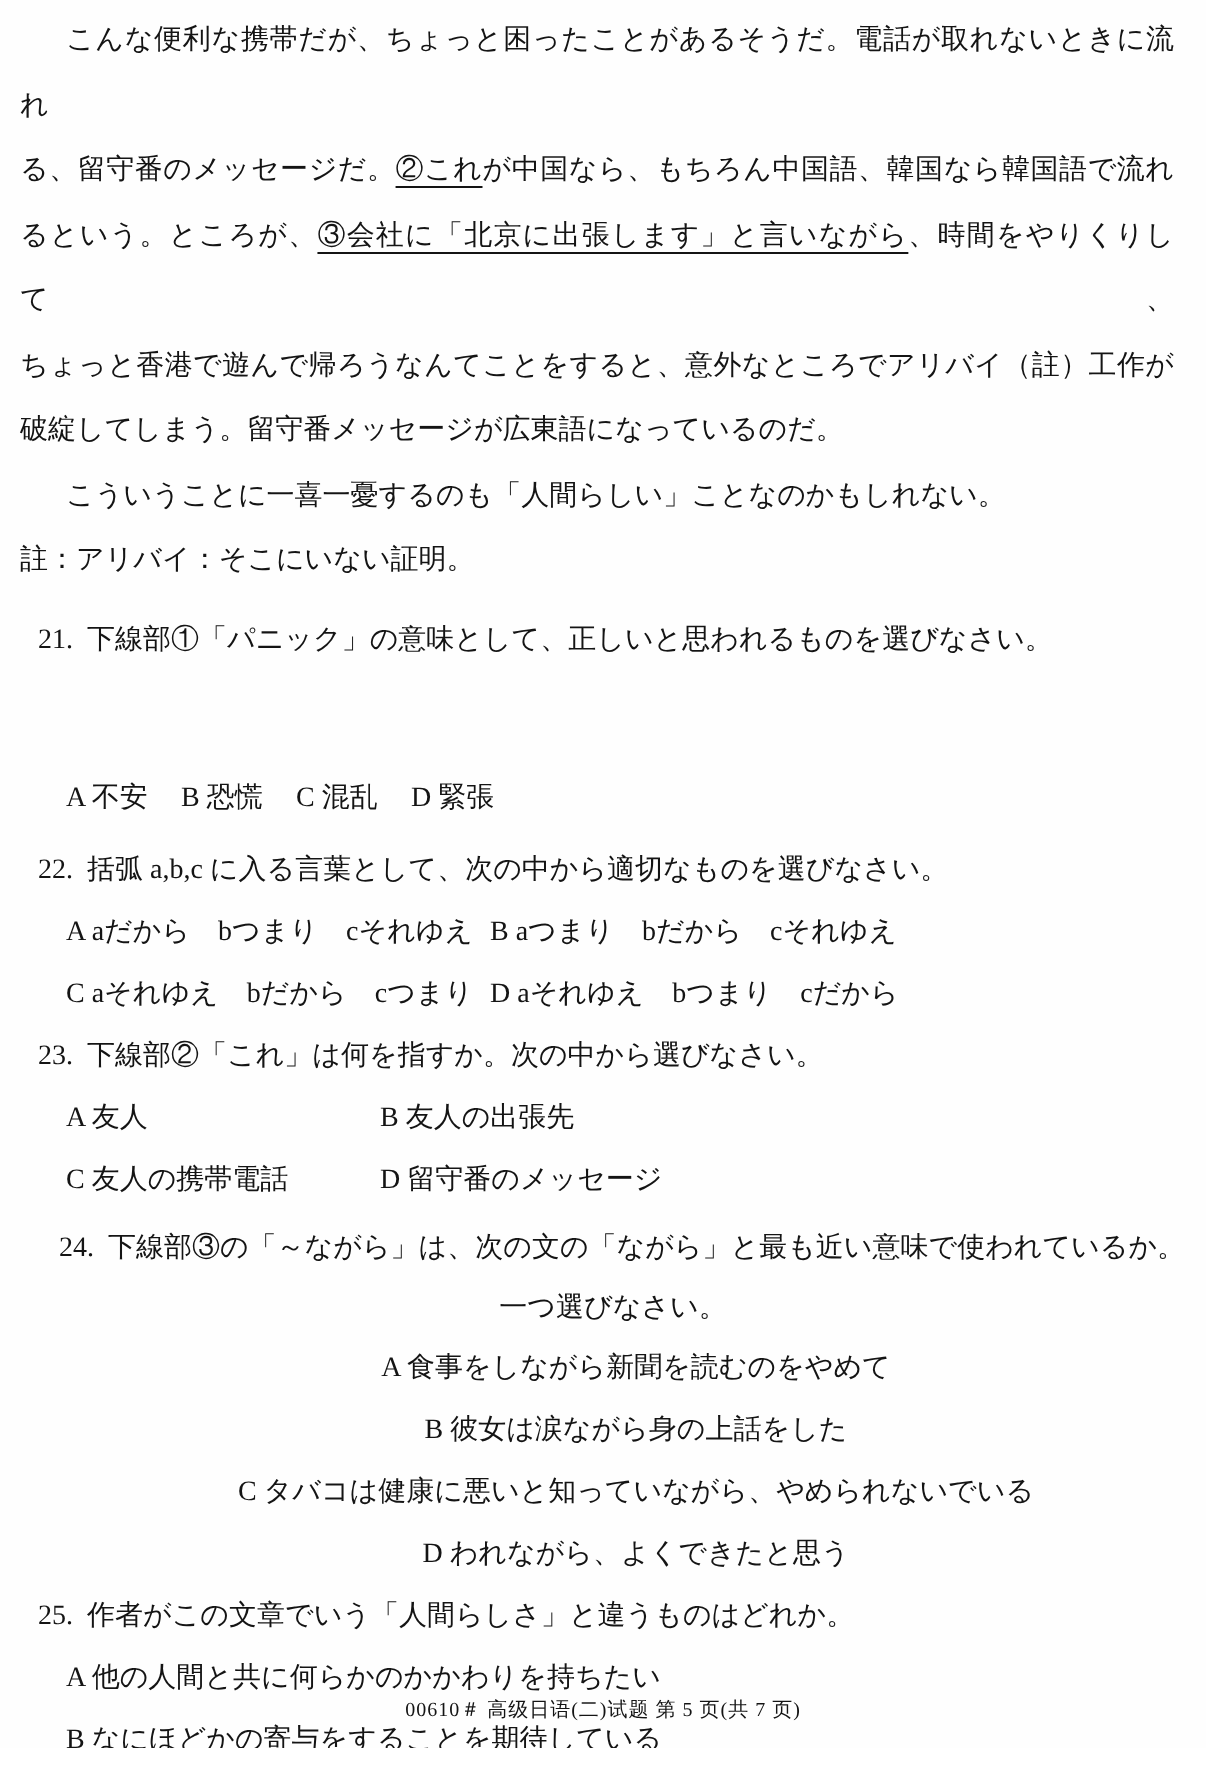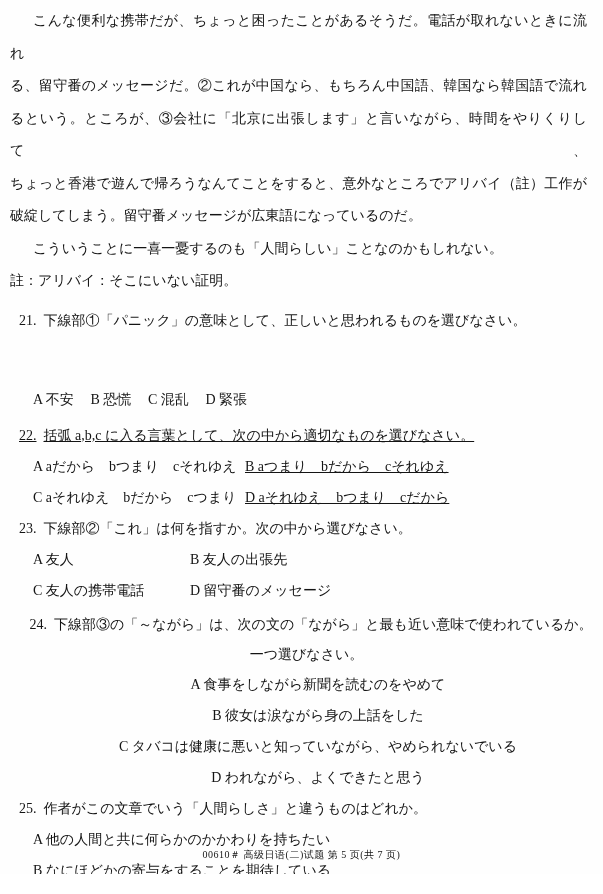--- a/index.html
+++ b/index.html
@@ -27,20 +27,21 @@
     line-height: 32.5px;
     text-align: justify;
     white-space: nowrap;
   }
   .pline.just {
     white-space: normal;
     text-align-last: justify;
   }
   .pline.indent { text-indent: 23px; }
   .u {
+    text-decoration: underline;
     text-underline-offset: 3.5px;
   }
   
   .q { }
   .q-head {
     margin-left: 19px;
     line-height: 31px;
     white-space: nowrap;
   }
   .q-num { margin-right: 7px; }
@@ -51,21 +52,21 @@
   }
   .opt-row {
     margin-left: 33px;
     line-height: 31px;
     white-space: nowrap;
   }
   .opt-row .w57  { display: inline-block; width: 57.5px; margin-top: 48px; }
   .opt-row .w212 { display: inline-block; width: 212px; }
   .opt-row .w157 { display: inline-block; width: 157px; }
   .q21 { margin-top: 7px; }
-  .q22 { margin-top: 5px; text-decoration: underline; }
+  .q22 { margin-top: 5px; }
   .q23 { margin-top: 0; }
   .q24 { margin-top: 3px; text-align: center; }
   .q25 { margin-top: 0px; }
   
   .footer {
     position: absolute;
     left: 0;
     bottom: 12px;
     width: 100%;
     text-align: center;

